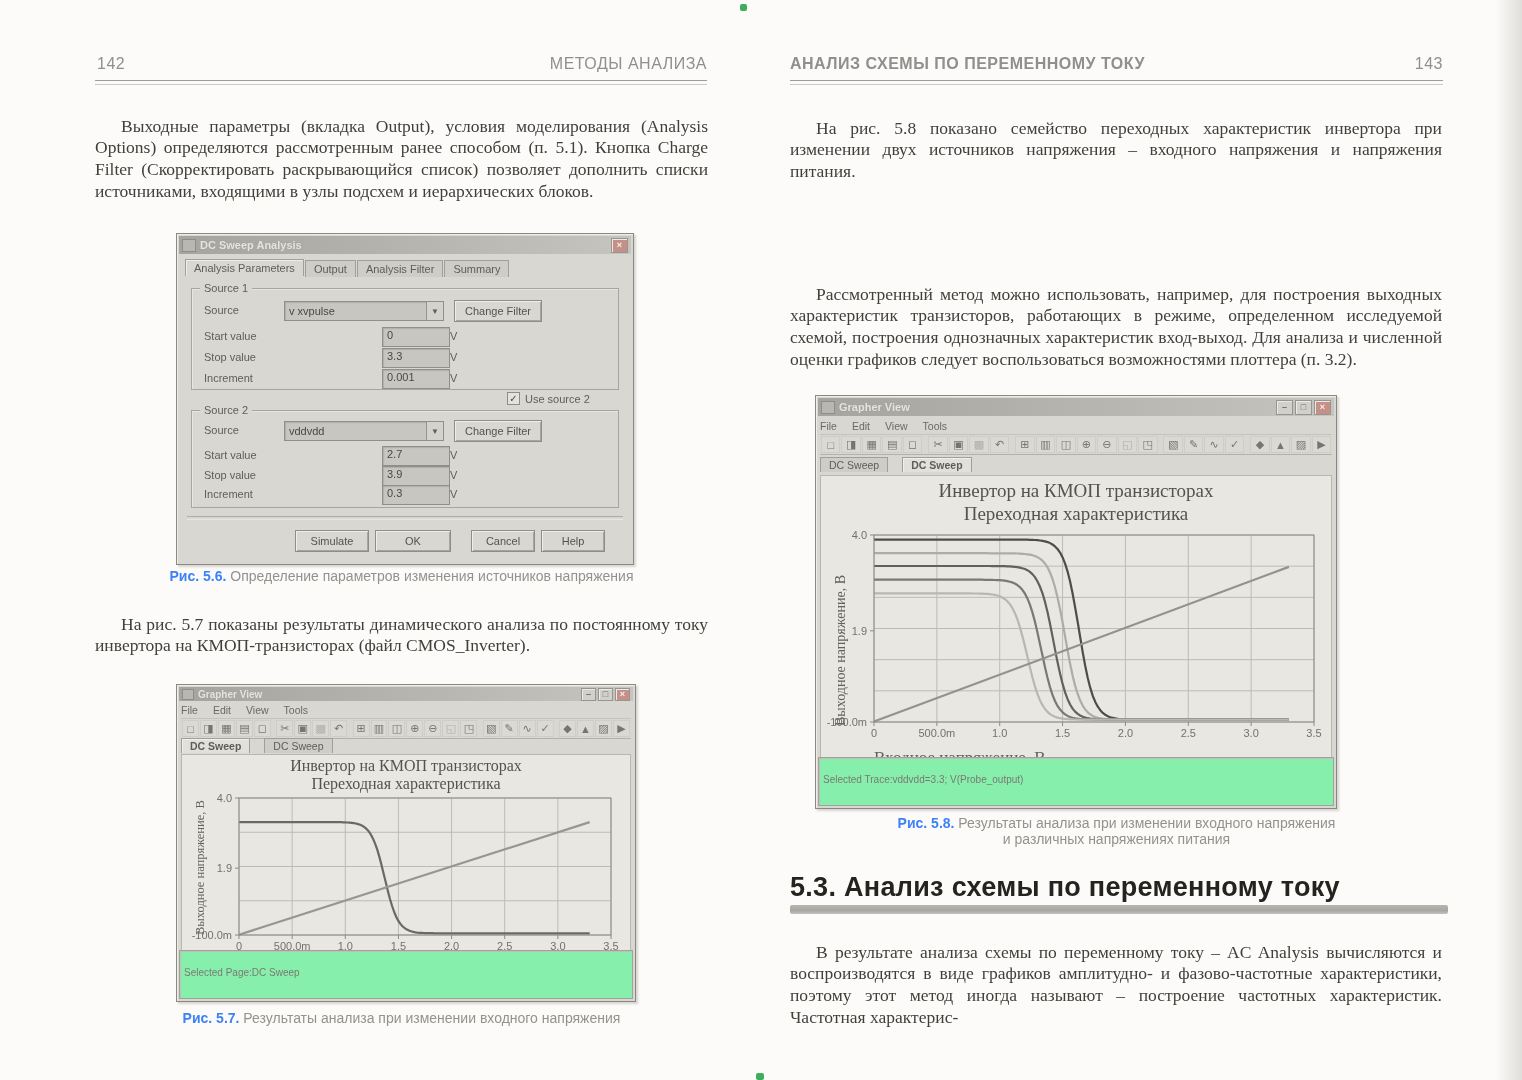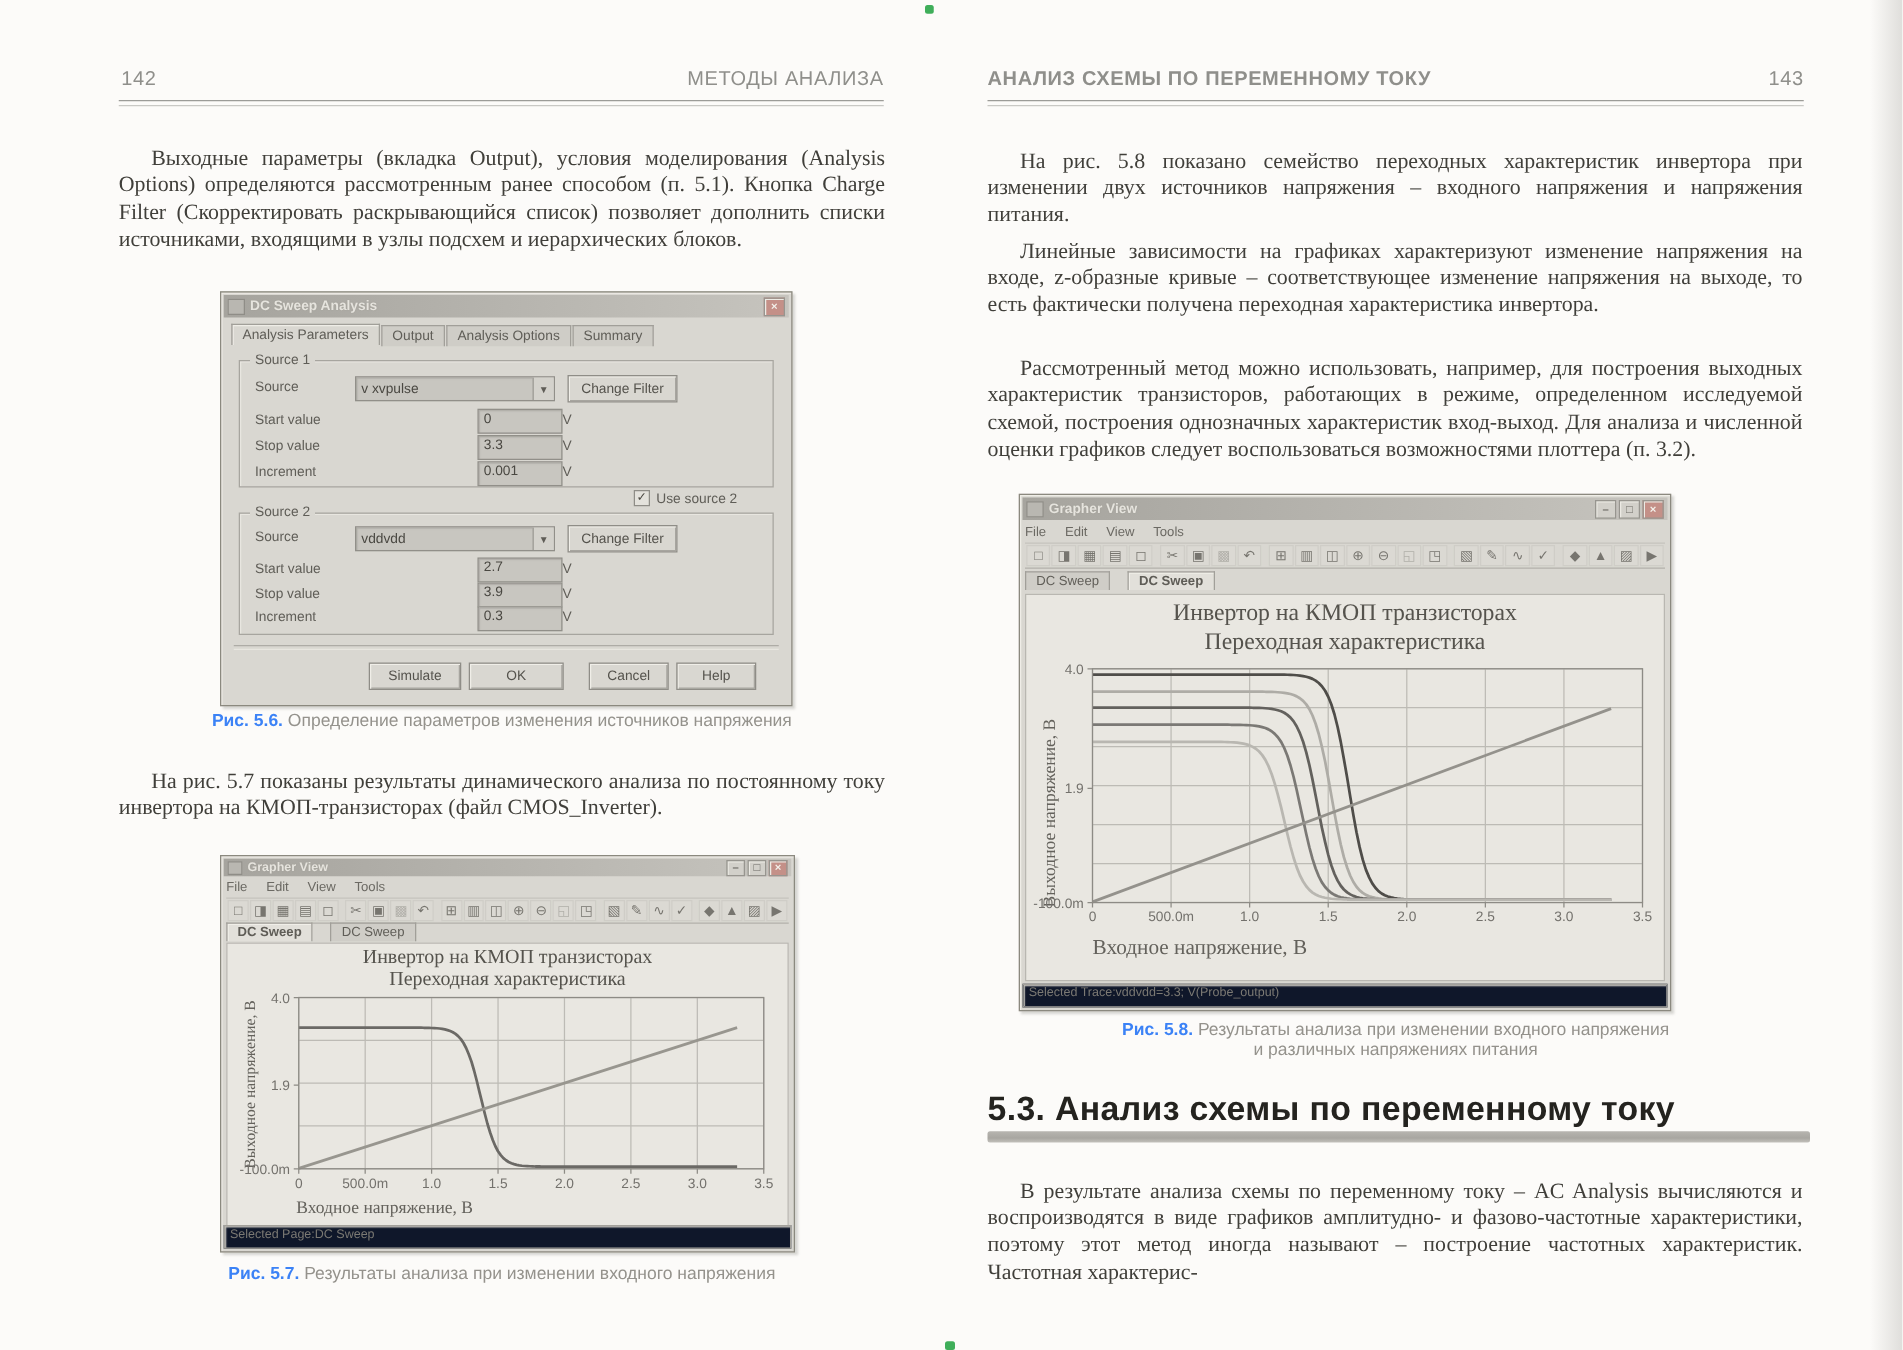--- a/index.html
+++ b/index.html
@@ -53,23 +53,23 @@
 
   .tabstrip{position:absolute;left:4px;display:flex;gap:14px;font-size:10.5px;color:#5f5d57;}
   .gtab{padding:1px 8px;border:1px solid #a19f99;border-bottom:none;background:#cfcdc7;}
   .gtab.sel{background:#e2e0da;box-shadow:inset 1px 1px 0 #f1efe9;font-weight:bold;}
 
   .chartpaper{position:absolute;left:4px;right:4px;background:#e9e7e1;border:1px solid #b9b7b1;}
   .ctitle{position:absolute;width:100%;text-align:center;font-family:"Liberation Serif","DejaVu Serif",serif;color:#55534d;}
   .ylab{position:absolute;font-family:"Liberation Serif","DejaVu Serif",serif;color:#64625c;
        transform:rotate(-90deg);transform-origin:left top;white-space:nowrap;}
   .xlab{position:absolute;text-align:left;font-family:"Liberation Serif","DejaVu Serif",serif;color:#64625c;}
-  .statusbar{position:absolute;left:2px;right:2px;bottom:2px;height:15px;background:#0f172a;
+  .statusbar{position:absolute;left:2px;right:2px;bottom:2px;height:15px;background:#86efac;
        border:1px solid #a3a19b;box-shadow:inset 1px 1px 1px #c0beb8;font-size:10px;color:#7b7973;
-       padding:1px 4px;white-space:nowrap;overflow:hidden;}
+       padding:16px 4px;white-space:nowrap;overflow:hidden;}
 
   
   .dlg-tabs{position:absolute;left:8px;top:26px;display:flex;font-size:11px;color:#5f5d57;}
   .dtab{padding:2px 8px;border:1px solid #a19f99;border-bottom:none;background:#cfcdc7;margin-right:1px;}
   .dtab.sel{background:#d9d7d1;box-shadow:inset 1px 1px 0 #efede7;position:relative;top:-1px;}
   .group{position:absolute;border:1px solid #a7a59f;box-shadow:inset 1px 1px 0 #e8e6e0;}
   .group>.glabel{position:absolute;top:-7px;left:8px;background:#d9d7d1;padding:0 4px;font-size:11px;color:#5f5d57;}
   .frow-label{position:absolute;font-size:11px;color:#5f5d57;}
   .field{position:absolute;height:16px;background:#c8c6c0;border:1px solid #918f89;
        box-shadow:inset 1px 1px 1px #b0aea8;font-size:11px;color:#4a4842;padding:1px 4px;}
@@ -104,21 +104,21 @@
 
   <div class="win" style="left:176px;top:233px;width:456px;height:330px;">
     <div class="titlebar">
       <span class="app-ico"></span>
       <span class="tb-title">DC Sweep Analysis</span>
       <span class="ctl close">×</span>
     </div>
     <div class="dlg-tabs">
       <span class="dtab sel">Analysis Parameters</span>
       <span class="dtab">Output</span>
-      <span class="dtab">Analysis Options</span>
+      <span class="dtab">Analysis Filter</span>
       <span class="dtab">Summary</span>
     </div>
 
     <div class="group" style="left:14px;top:54px;width:426px;height:100px;">
       <span class="glabel">Source 1</span>
       <span class="frow-label" style="left:12px;top:15px;">Source</span>
       <div class="combo" style="left:92px;top:12px;width:158px;">
         <span class="cval">v xvpulse</span>
         <span class="carr">▼</span>
       </div>
@@ -271,21 +271,20 @@
   <div class="figcap" style="left:95px;top:1010px;width:613px;">
     <b>Рис. 5.7.</b>
     <span>Результаты анализа при изменении входного напряжения</span>
   </div>
 
   <div class="runhead" style="left:790px;top:55px;font-weight:bold;">АНАЛИЗ СХЕМЫ ПО ПЕРЕМЕННОМУ ТОКУ</div>
   <div class="runhead" style="left:790px;top:55px;width:653px;text-align:right;">143</div>
   <div class="rule" style="left:790px;top:80px;width:653px;"></div>
 
   <p class="para" style="left:790px;top:100px;width:652px;">На рис. 5.8 показано семейство переходных характеристик инвертора при изменении двух источников напряжения – входного напряжения и напряжения питания.</p>
-  <p class="para" style="left:790px;top:172px;width:652px;">Линейные зависимости на графиках характеризуют изменение напряжения на входе, z-образные кривые – соответствующее изменение напряжения на выходе, то есть фактически получена переходная характеристика инвертора.</p>
   <p class="para" style="left:790px;top:266px;width:652px;">Рассмотренный метод можно использовать, например, для построения выходных характеристик транзисторов, работающих в режиме, определенном исследуемой схемой, построения однозначных характеристик вход-выход. Для анализа и численной оценки графиков следует воспользоваться возможностями плоттера (п. 3.2).</p>
 
   <div class="win" style="left:815px;top:395px;width:520px;height:412px;">
     <div class="titlebar">
       <span class="app-ico"></span>
       <span class="tb-title">Grapher View</span>
       <span class="ctl">–</span>
       <span class="ctl">□</span>
       <span class="ctl close">×</span>
     </div>

